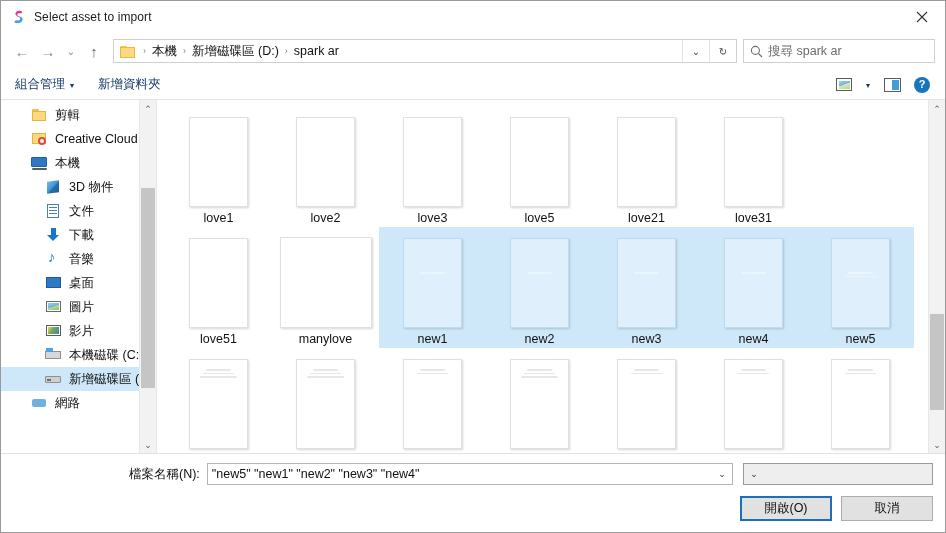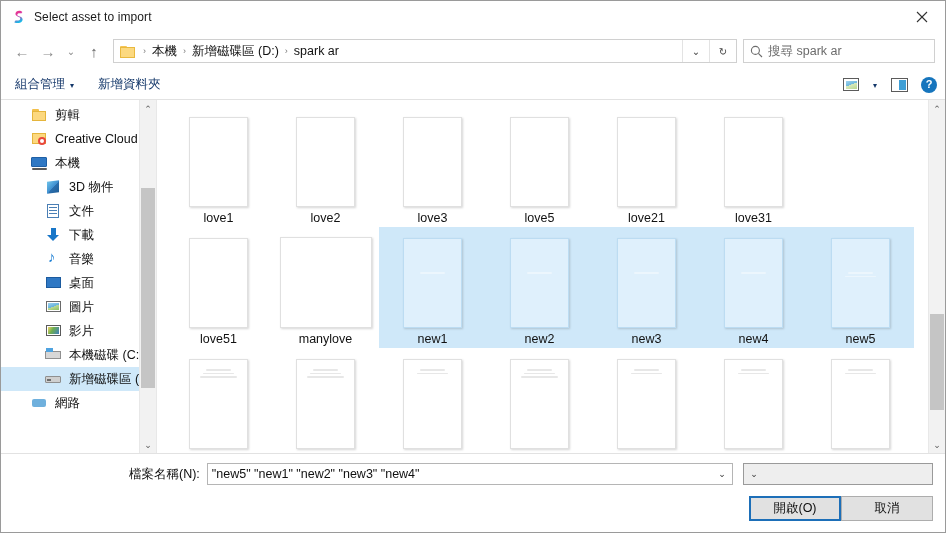--- a/index.html
+++ b/index.html
@@ -180,21 +180,21 @@
     padding: 0;
   }
   .search-input::placeholder { color: #6b6b6b; opacity: 1; }
 
   
   .cmdbar {
     height: 30px;
     min-height: 30px;
     display: flex;
     align-items: center;
-    padding: 0 1px 0 14px;
+    padding: 0 8px 0 14px;
     box-sizing: border-box;
     border-bottom: 1px solid #e2e2e2;
     background: #ffffff;
   }
   .cmd-item {
     font-size: 12.5px;
     color: #1b3c6e;
     padding: 0 10px 0 0;
     display: flex;
     align-items: center;
@@ -647,21 +647,21 @@
     padding-left: 5px;
     white-space: nowrap;
     overflow: hidden;
     min-width: 0;
   }
   .btn-row {
     position: absolute;
     right: 12px;
     top: 42px;
     display: flex;
-    gap: 0;
+    gap: 9px;
   }
   .btn {
     width: 92px;
     height: 25px;
     background: #e1e1e1;
     border: 1px solid #adadad;
     font-family: "Liberation Sans", sans-serif;
     font-size: 12.5px;
     color: #0d0d0d;
     display: flex;

